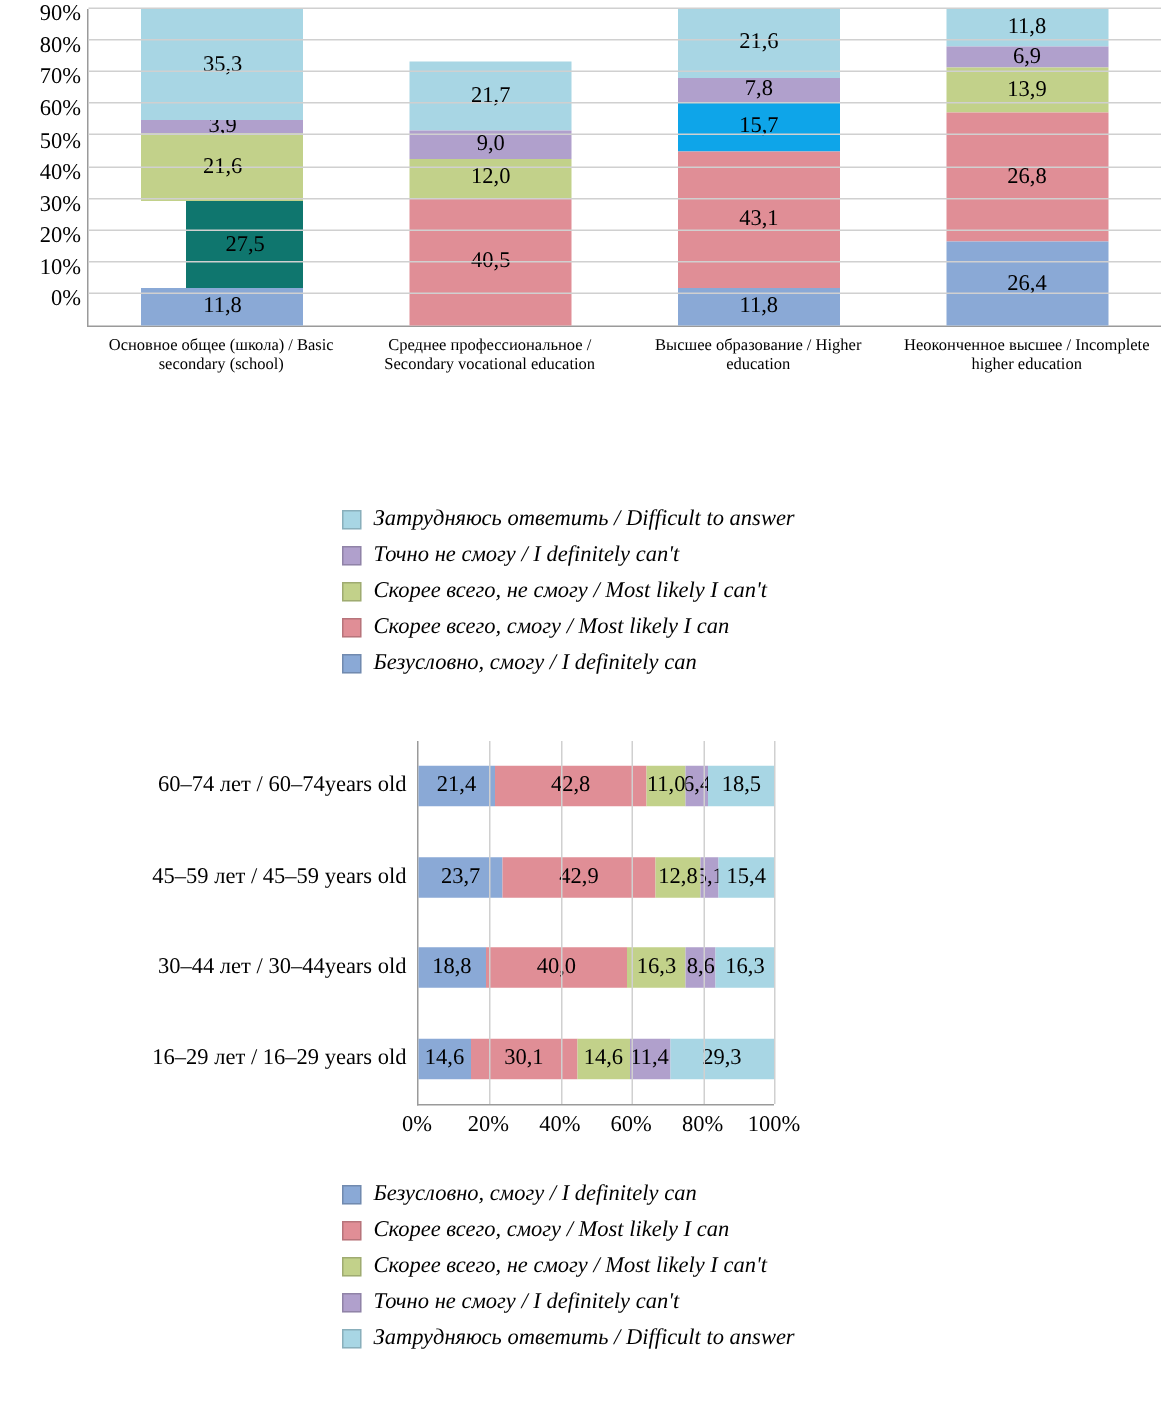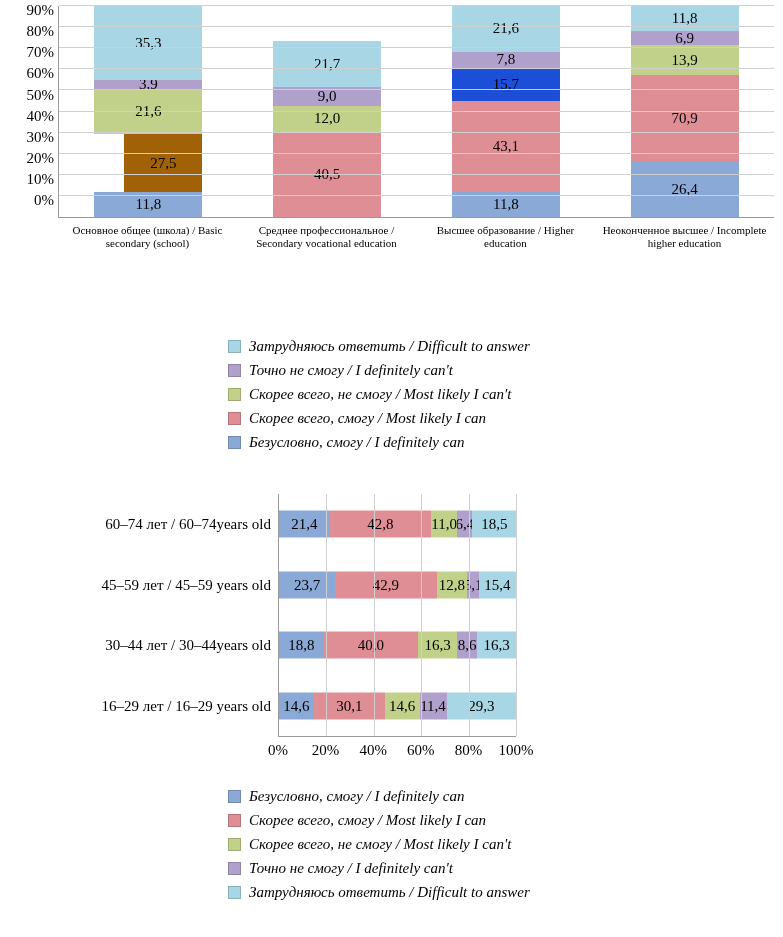--- a/index.html
+++ b/index.html
@@ -101,47 +101,47 @@
 <body>
 
 <div class="page">
 
   <div class="chart1">
     <div class="c1-plot" id="c1-plot">
       <div class="c1-cols" id="c1-cols">
           <div class="c1-colwrap">
             <div class="c1-col">
               <div class="seg" style="flex: 0 0 11.8%; background: rgb(138, 169, 214);">11,8</div>
-              <div class="seg" style="flex: 0 0 27.5%; background: #a16207; margin-left: 30px;">27,5</div>
+              <div class="seg" style="flex: 0 0 27.5%; background: #0f766e; margin-left: 30px;">27,5</div>
               <div class="seg" style="flex: 0 0 21.6%; background: rgb(194, 209, 138);">21,6</div>
               <div class="seg" style="flex: 0 0 3.9%; background: rgb(176, 160, 204);">3,9</div>
               <div class="seg" style="flex: 0 0 35.3%; background: rgb(168, 214, 228);">35,3</div>
             </div>
           </div>
           <div class="c1-colwrap">
             <div class="c1-col">
               <div class="seg" style="flex: 0 0 40.5%; background: rgb(224, 142, 150);">40,5</div>
               <div class="seg" style="flex: 0 0 12%; background: rgb(194, 209, 138);">12,0</div>
               <div class="seg" style="flex: 0 0 9%; background: rgb(176, 160, 204);">9,0</div>
               <div class="seg" style="flex: 0 0 21.7%; background: rgb(168, 214, 228);">21,7</div>
             </div>
           </div>
           <div class="c1-colwrap">
             <div class="c1-col">
               <div class="seg" style="flex: 0 0 11.8%; background: rgb(138, 169, 214);">11,8</div>
               <div class="seg" style="flex: 0 0 43.1%; background: rgb(224, 142, 150);">43,1</div>
-              <div class="seg" style="flex: 0 0 15.7%; background: #1d4ed8;">15,7</div>
+              <div class="seg" style="flex: 0 0 15.7%; background: #0ea5e9;">15,7</div>
               <div class="seg" style="flex: 0 0 7.8%; background: rgb(176, 160, 204);">7,8</div>
               <div class="seg" style="flex: 0 0 21.6%; background: rgb(168, 214, 228);">21,6</div>
             </div>
           </div>
           <div class="c1-colwrap">
             <div class="c1-col">
               <div class="seg" style="flex: 0 0 26.4%; background: rgb(138, 169, 214); text-align: right;">26,4</div>
-              <div class="seg" style="flex: 0 0 41%; background: rgb(224, 142, 150);">70,9</div>
+              <div class="seg" style="flex: 0 0 41%; background: rgb(224, 142, 150);">26,8</div>
               <div class="seg" style="flex: 0 0 13.9%; background: rgb(194, 209, 138);">13,9</div>
               <div class="seg" style="flex: 0 0 6.9%; background: rgb(176, 160, 204);">6,9</div>
               <div class="seg" style="flex: 0 0 11.8%; background: rgb(168, 214, 228);">11,8</div>
             </div>
           </div>
         </div>
     <div class="c1-gridline" style="bottom: 0%; border-top: none;"></div>
         <div class="c1-ytick" style="bottom: 0%;">0%</div>
         <div class="c1-gridline" style="bottom: 10%;"></div>
         <div class="c1-ytick" style="bottom: 10%;">10%</div>

